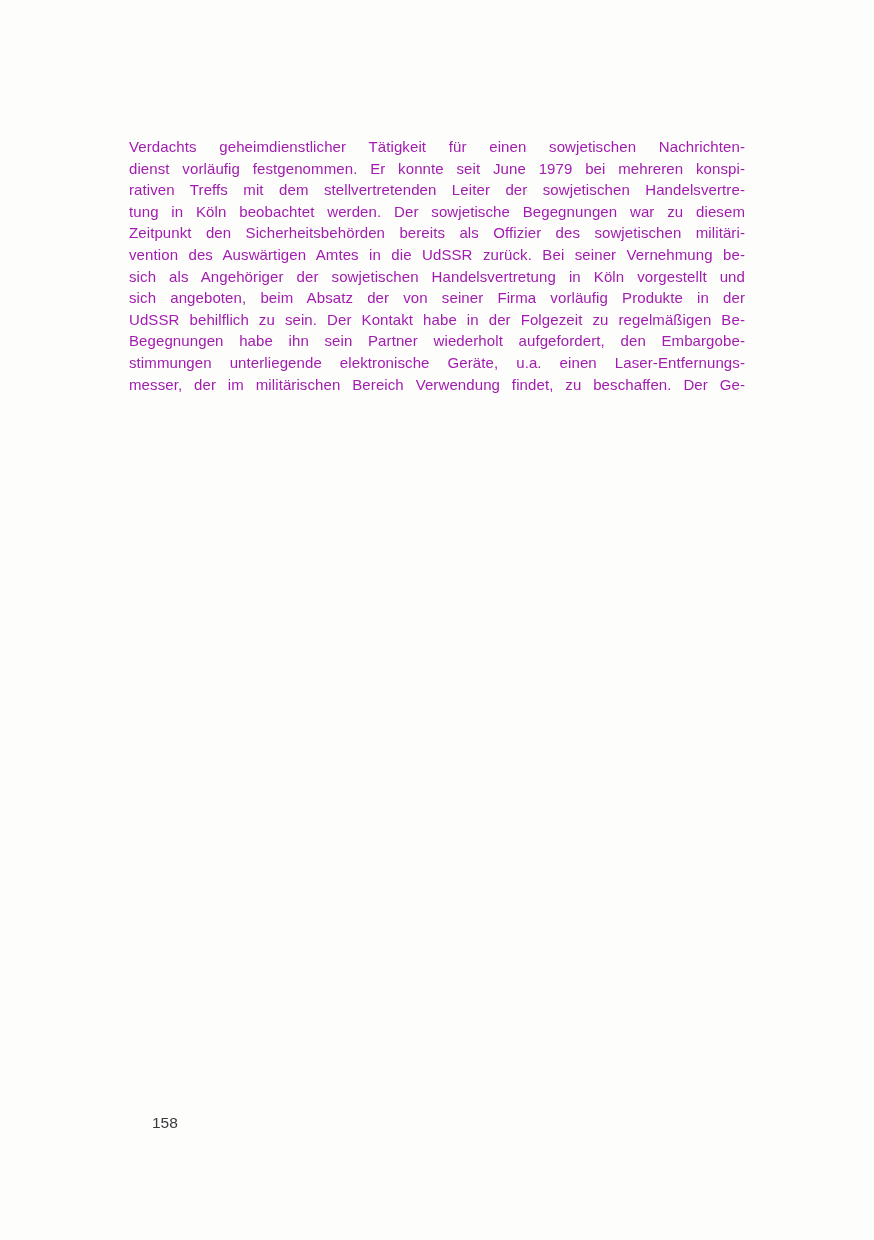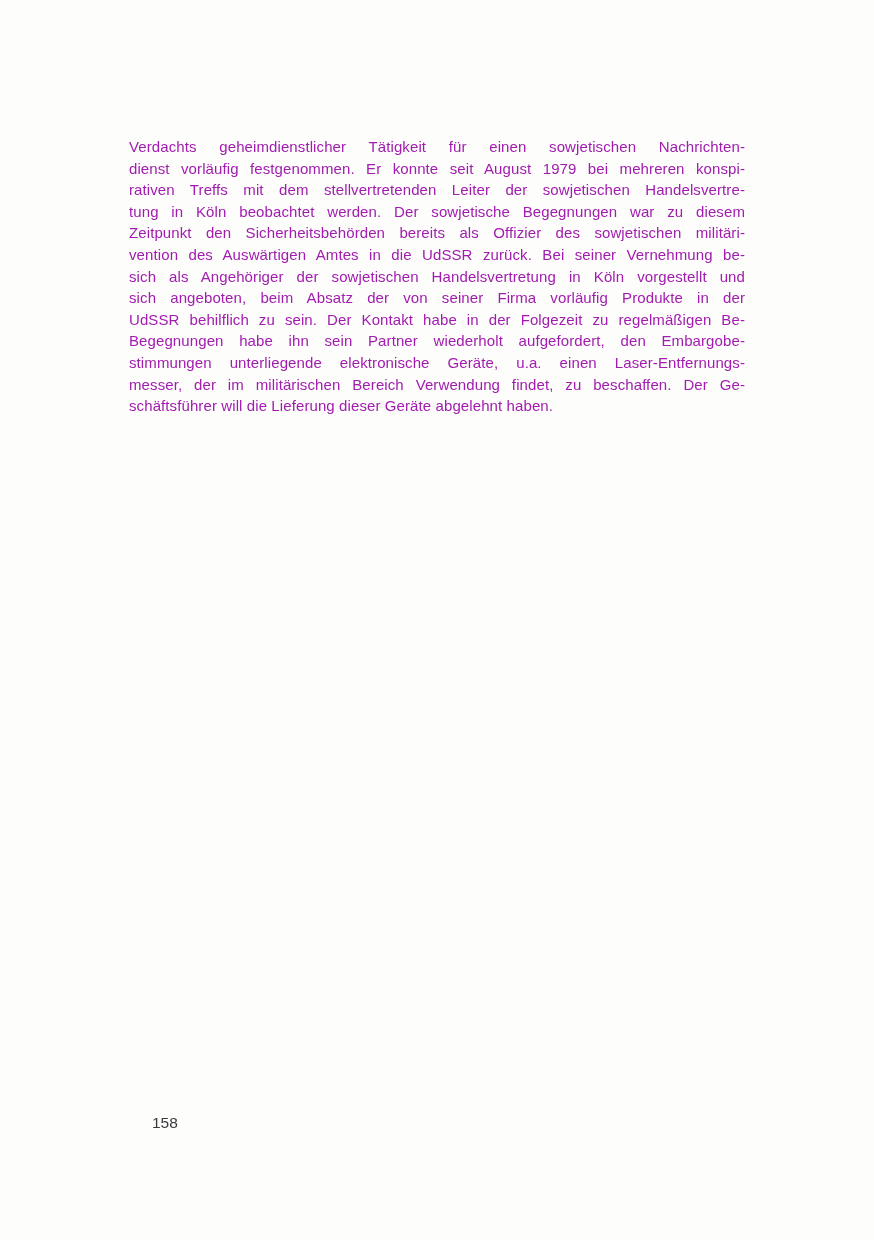--- a/index.html
+++ b/index.html
@@ -46,29 +46,28 @@
     margin-left: 24px;
   }
 </style>
 </head>
 <body>
 
 <div class="page">
 
   <div class="text-block">
     <div class="line">Verdachts geheimdienstlicher Tätigkeit für einen sowjetischen Nachrichten-</div>
-    <div class="line">dienst vorläufig festgenommen. Er konnte seit August 1979 bei mehreren konspi-</div>
+    <div class="line">dienst vorläufig festgenommen. Er konnte seit June 1979 bei mehreren konspi-</div>
     <div class="line">rativen Treffs mit dem stellvertretenden Leiter der sowjetischen Handelsvertre-</div>
     <div class="line">tung in Köln beobachtet werden. Der sowjetische Begegnungen war zu diesem</div>
     <div class="line">Zeitpunkt den Sicherheitsbehörden bereits als Offizier des sowjetischen militäri-</div>
     <div class="line">vention des Auswärtigen Amtes in die UdSSR zurück. Bei seiner Vernehmung be-</div>
     <div class="line">sich als Angehöriger der sowjetischen Handelsvertretung in Köln vorgestellt und</div>
     <div class="line">sich angeboten, beim Absatz der von seiner Firma vorläufig Produkte in der</div>
     <div class="line">UdSSR behilflich zu sein. Der Kontakt habe in der Folgezeit zu regelmäßigen Be-</div>
     <div class="line">Begegnungen habe ihn sein Partner wiederholt aufgefordert, den Embargobe-</div>
     <div class="line">stimmungen unterliegende elektronische Geräte, u.a. einen Laser-Entfernungs-</div>
     <div class="line">messer, der im militärischen Bereich Verwendung findet, zu beschaffen. Der Ge-</div>
-    <div class="line last">schäftsführer will die Lieferung dieser Geräte abgelehnt haben.</div>
   </div>
 
   <div class="page-number">158</div>
 
 </div>
 
 </body></html>

